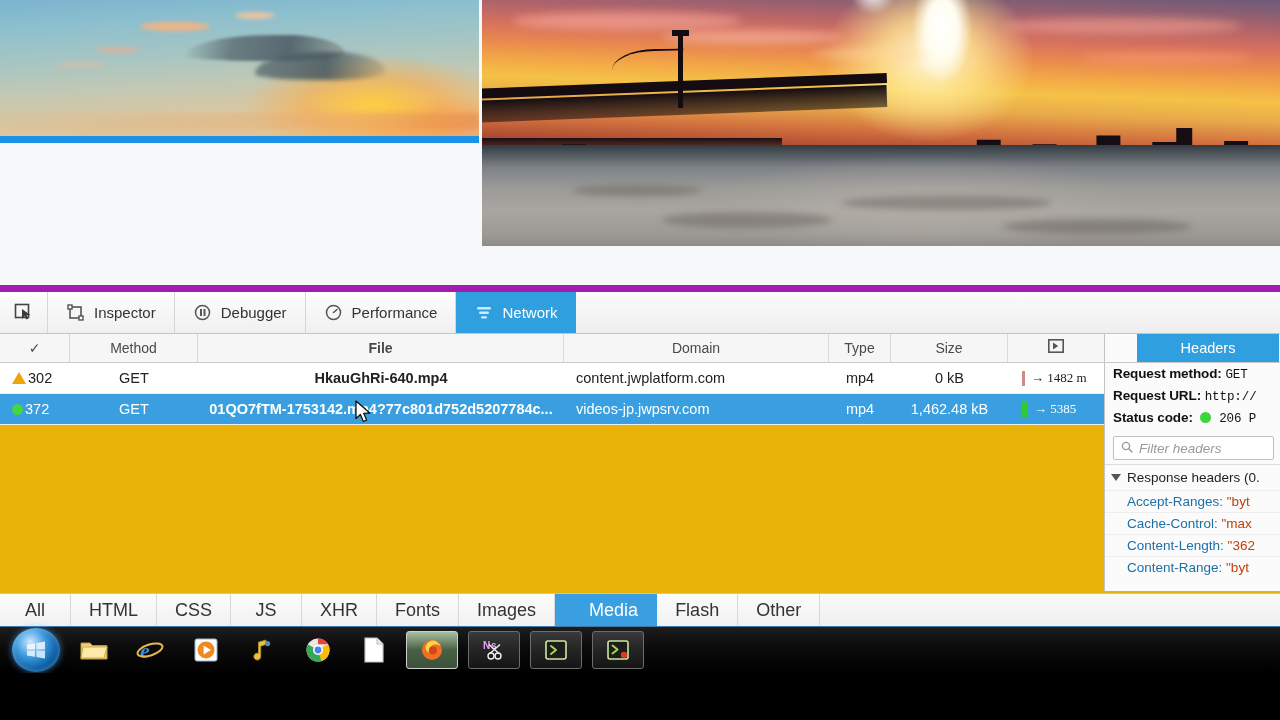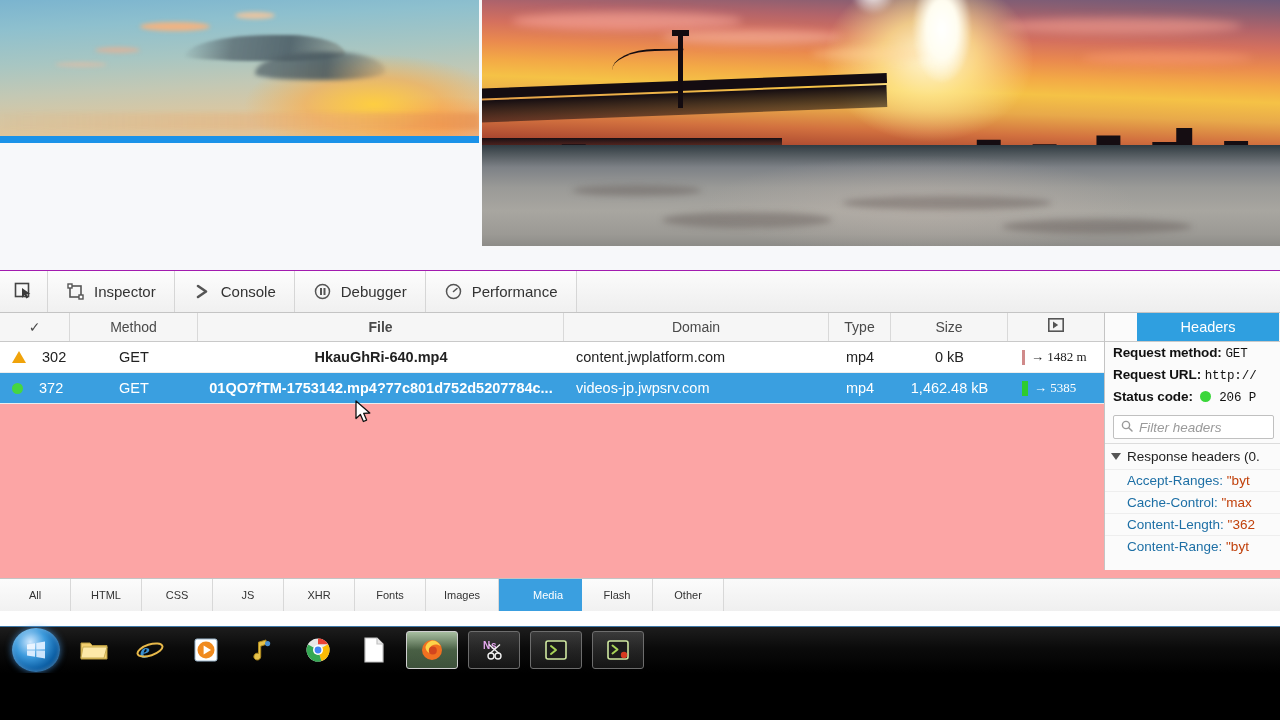--- a/index.html
+++ b/index.html
@@ -131,23 +131,23 @@
       radial-gradient(ellipse 300px 70px at 55% 60%, rgba(190,180,172,.55) 0%, rgba(150,145,140,0) 72%),
       linear-gradient(180deg, #2f3b42 0%, #4d555a 8%, #7d8186 22%, #9a9a97 42%, #a8a6a0 65%, #9c9a95 88%, #8d8c88 100%);
   }
   #video-right .foam {
     position: absolute; border-radius: 50%; filter: blur(3px);
     background: rgba(90,80,75,.38);
   }
 
   
   #devtools {
-    position: absolute; left: 0; top: 270px; width: 1280px; height: 341px;
-    background: #fca5a5;
-    border-top: 1px solid #a21caf;
+    position: absolute; left: 0; top: 285px; width: 1280px; height: 341px;
+    background: #eab308;
+    border-top: 7px solid #a21caf;
   }
   
   #dt-toolbar {
     position: absolute; left: 0; top: 0; width: 1280px; height: 42px;
     background: linear-gradient(180deg,#fbfbfb,#eeeeee);
     border-bottom: 1px solid #c4c4c4;
     display: flex; align-items: stretch;
   }
   .tbtn {
     display: flex; align-items: center; justify-content: center; gap: 9px;
@@ -185,21 +185,21 @@
   #dt-rows { position: absolute; left: 0; top: 71px; width: 1104px; }
   .row {
     display: flex; height: 31px; align-items: center;
     font-size: 14.5px; color: #222; border-bottom: 1px solid #ededed;
     background: #fff;
   }
   .row.selected { background: #3a9fe0; color: #fff; }
   .row .cell { display: flex; align-items: center; height: 100%; overflow: hidden; }
   .row .cell.center { justify-content: center; }
   .row .cell.left { justify-content: flex-start; padding-left: 12px; }
-  .cell.col-check { gap: 16px; justify-content: flex-start; padding-left: 12px; }
+  .cell.col-check { gap: 2px; justify-content: flex-start; padding-left: 12px; }
   .status-tri {
     width: 0; height: 0; border-left: 7px solid transparent; border-right: 7px solid transparent;
     border-bottom: 12px solid #f0a30a;
   }
   .status-dot { width: 11px; height: 11px; border-radius: 50%; background: #46d640; }
   .col-file.cell { justify-content: center; }
   .waterfall { display: flex; align-items: center; gap: 6px; font-size: 13px; padding-left: 14px; }
   .wf-bar { width: 3px; height: 15px; background: #d08a8a; }
   .row.selected .wf-bar { background: #2ecc2e; width: 6px; }
 
@@ -239,21 +239,21 @@
   .hp-hdr .hv { color: #c1410b; }
 
   
   #dt-filters {
     position: absolute; left: 0; bottom: 0; width: 1280px; height: 33px;
     background: linear-gradient(180deg,#fafafa,#efefef);
     border-top: 1px solid #c4c4c4; display: flex; align-items: stretch;
   }
   .fbtn {
     display: flex; align-items: center; justify-content: center;
-    min-width: 71px; padding: 0 18px; font-size: 11px; color: #333;
+    min-width: 71px; padding: 0 18px; font-size: 18px; color: #333;
     border-right: 1px solid #d8d8d8;
     background: linear-gradient(180deg,#fcfcfc,#f1f1f1);
   }
   .fbtn.active { background: #3a9fe0; color: #fff; border-right-color:#3a9fe0;padding-left:34px; }
 
   
   #taskbar {
     position: absolute; left: 0; top: 626px; width: 1280px; height: 47px;
     background: linear-gradient(180deg,#1d1d1d 0%,#0b0b0b 45%,#000 100%);
     border-top: 1px solid #3f79a8;
@@ -345,28 +345,20 @@
         <span class="ic">
           <svg width="17" height="17" viewBox="0 0 17 17">
             <rect x="3" y="3" width="11" height="11" fill="none" stroke="#555" stroke-width="1.6"></rect>
             <rect x="1" y="1" width="4" height="4" fill="#fff" stroke="#555" stroke-width="1.4"></rect>
             <rect x="12" y="12" width="4" height="4" fill="#fff" stroke="#555" stroke-width="1.4"></rect>
           </svg>
         </span>
         <span>Inspector</span>
       </div>
 
-      <div class="tbtn">
-        <span class="ic">
-          <svg width="17" height="17" viewBox="0 0 17 17">
-            <path d="M4 3 L12 8.5 L4 14" fill="none" stroke="#555" stroke-width="2.6" stroke-linecap="round" stroke-linejoin="round"></path>
-          </svg>
-        </span>
-        <span>Console</span>
-      </div>
 
       <div class="tbtn">
         <span class="ic">
           <svg width="17" height="17" viewBox="0 0 17 17">
             <circle cx="8.5" cy="8.5" r="7" fill="none" stroke="#555" stroke-width="1.5"></circle>
             <rect x="6" y="5" width="2" height="7" fill="#555"></rect>
             <rect x="9.5" y="5" width="2" height="7" fill="#555"></rect>
           </svg>
         </span>
         <span>Debugger</span>
@@ -376,20 +368,30 @@
       <div class="tbtn">
         <span class="ic">
           <svg width="17" height="17" viewBox="0 0 17 17">
             <circle cx="8.5" cy="8.5" r="7" fill="none" stroke="#555" stroke-width="1.5"></circle>
             <path d="M8.5 8.5 L12 5.5" stroke="#555" stroke-width="1.6" stroke-linecap="round"></path>
           </svg>
         </span>
         <span>Performance</span>
       </div>
 
+      <div class="tbtn active">
+        <span class="ic">
+          <svg width="18" height="18" viewBox="0 0 18 18">
+            <rect x="2" y="3" width="14" height="2.4" rx="1" fill="#cfeaf9"></rect>
+            <rect x="4" y="7.6" width="10" height="2.4" rx="1" fill="#cfeaf9"></rect>
+            <rect x="6" y="12.2" width="6" height="2.4" rx="1" fill="#cfeaf9"></rect>
+          </svg>
+        </span>
+        <span>Network</span>
+      </div>
     </div>
 
     <div id="dt-table-head">
       <div class="th col-check">
         <span>✓</span>
       </div>
       <div class="th col-method">
         <span>Method</span>
       </div>
       <div class="th col-file">

